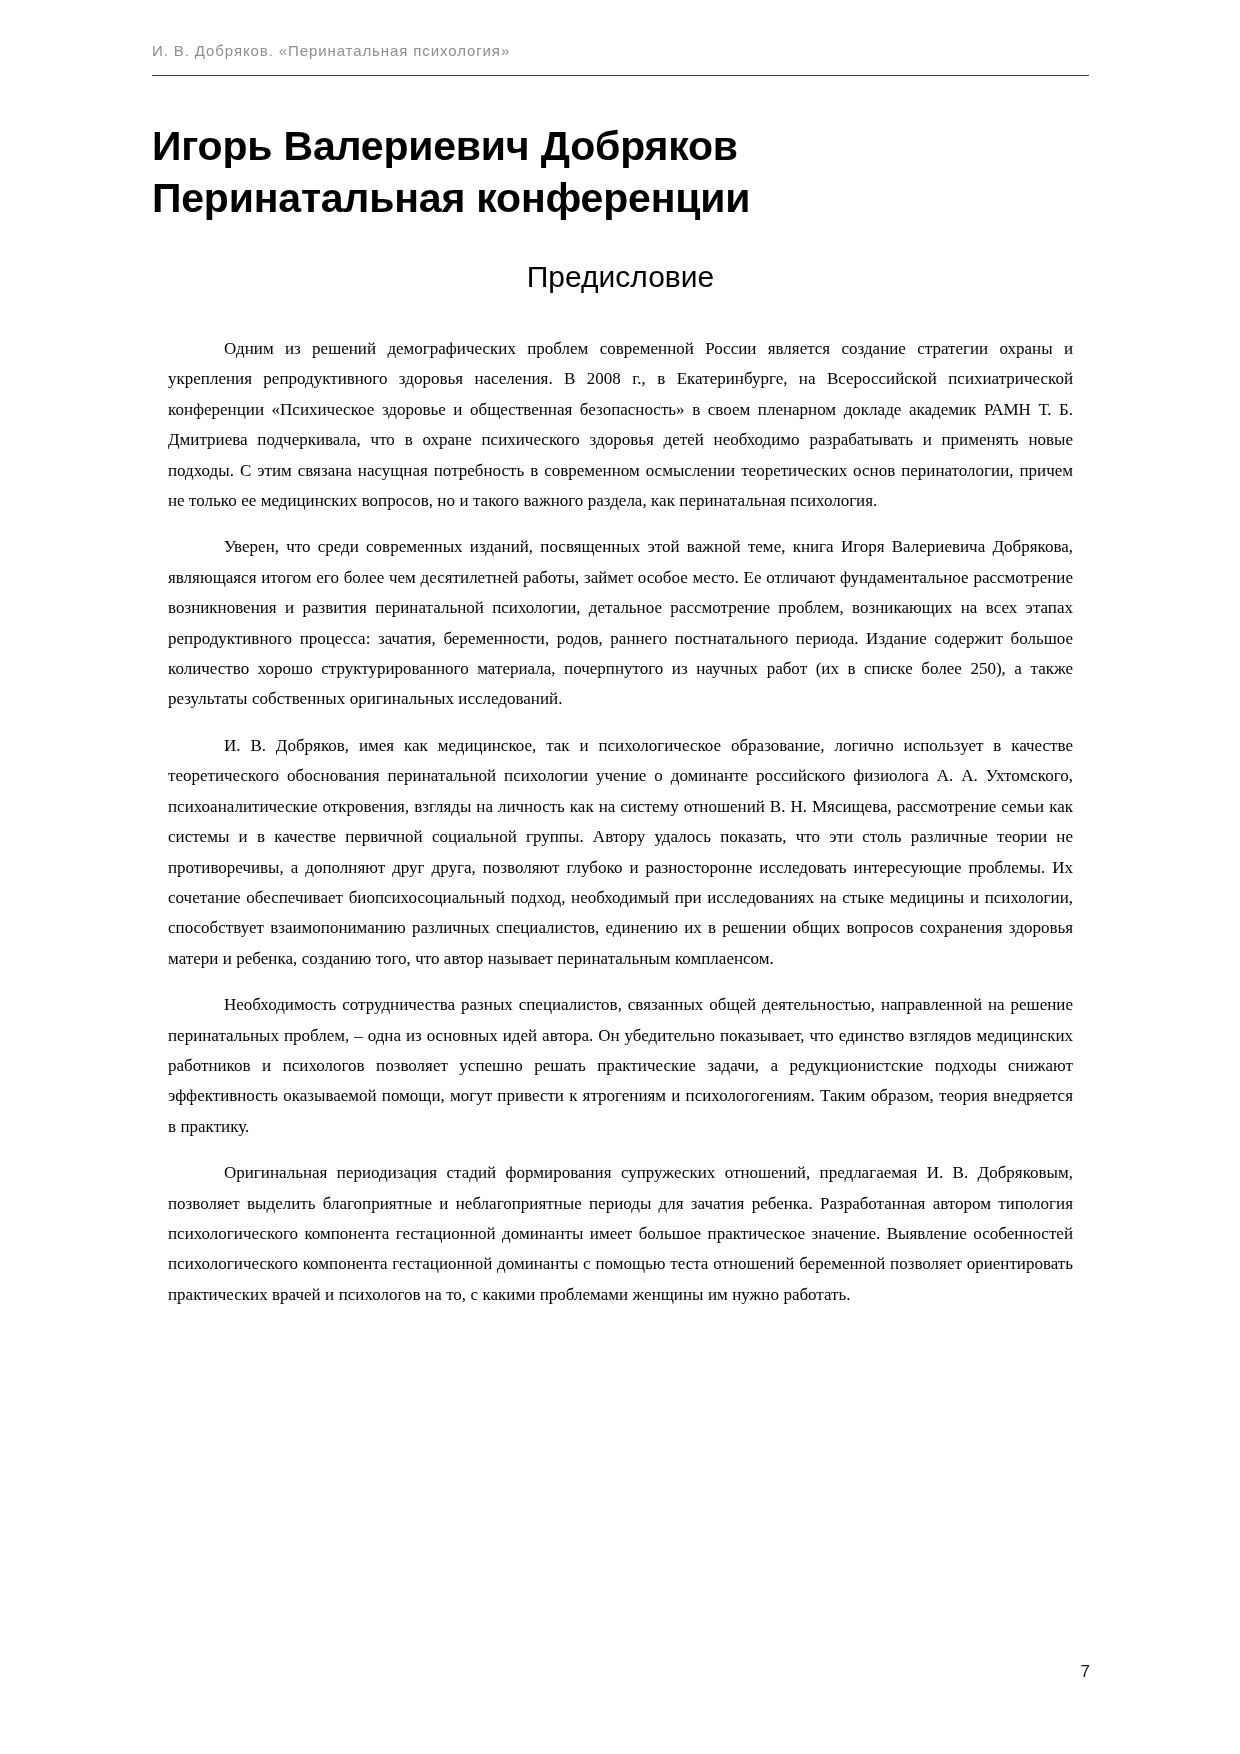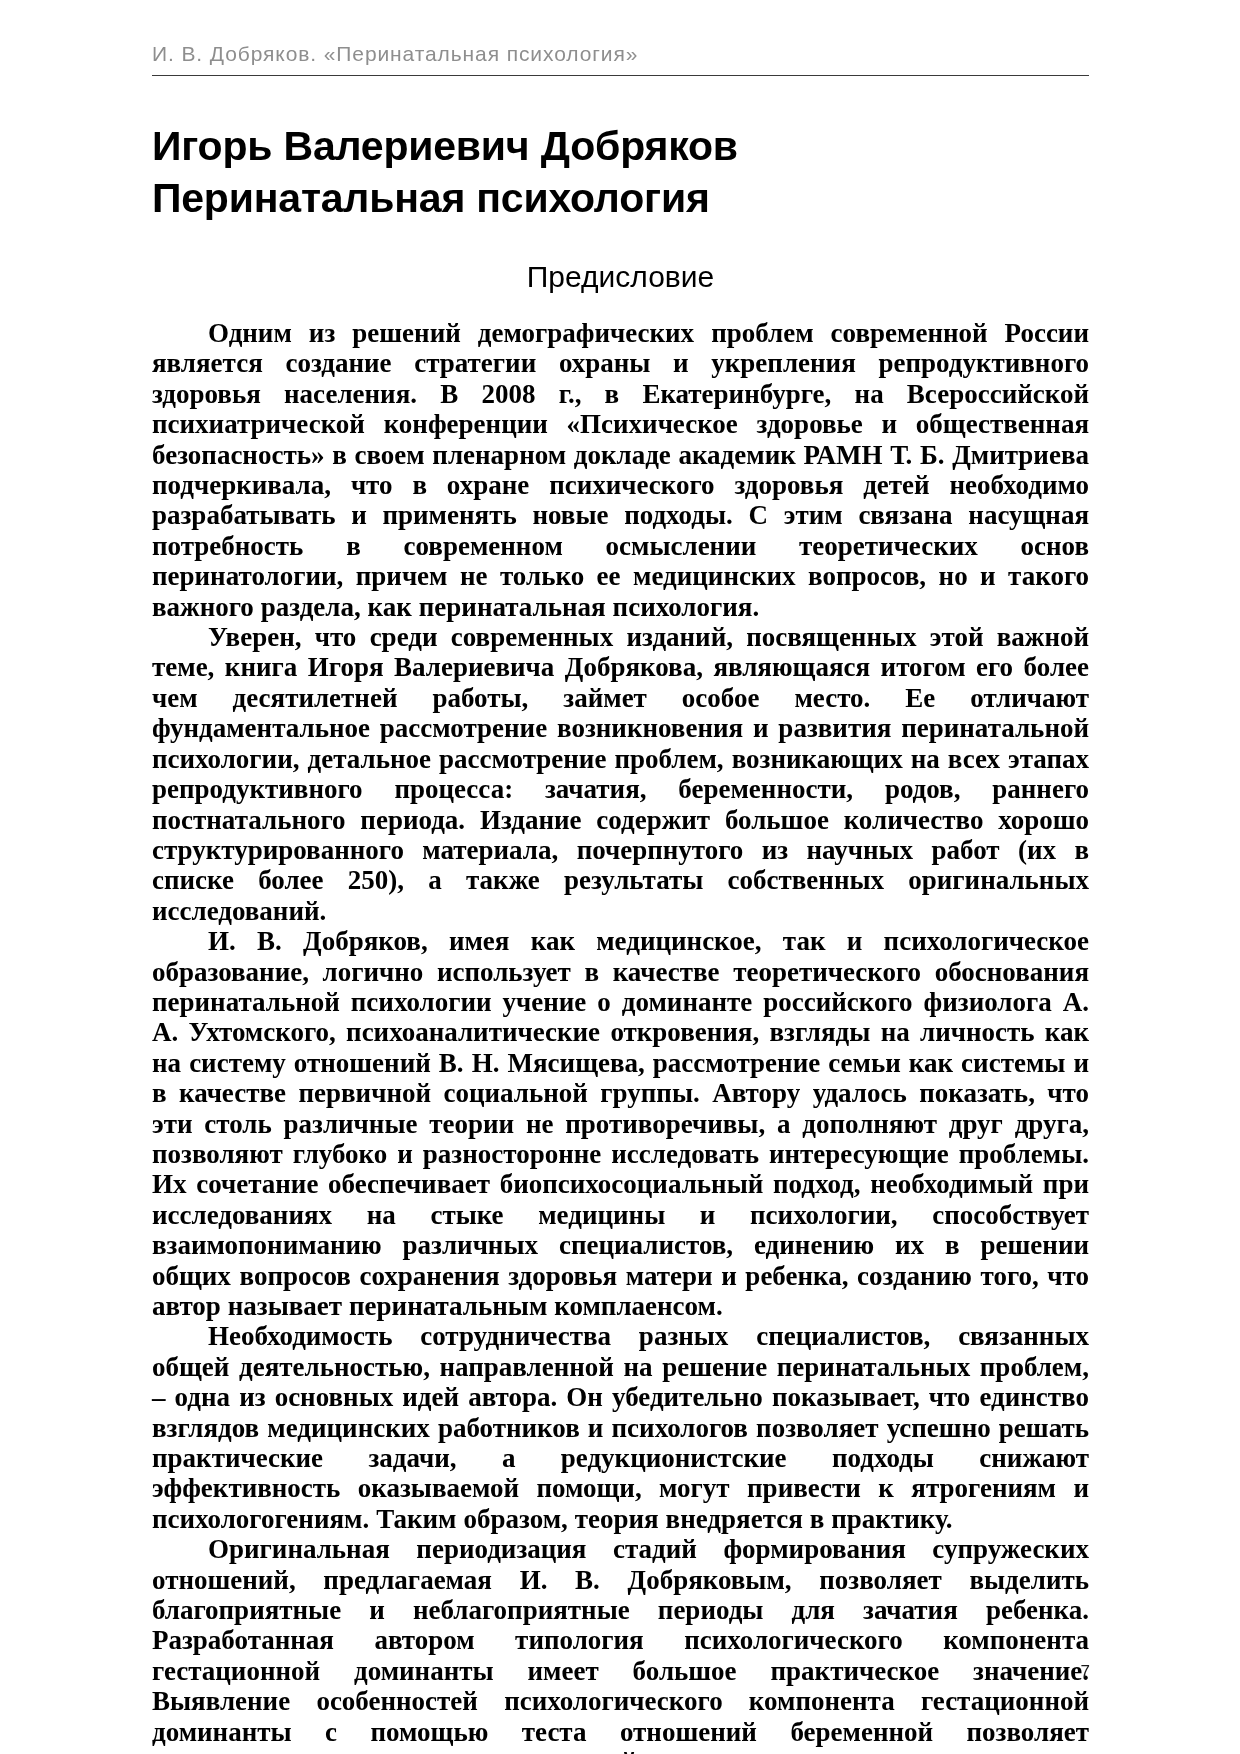--- a/index.html
+++ b/index.html
@@ -24,21 +24,21 @@
     box-sizing: border-box;
   }
 
   
   .runhead {
     position: absolute;
     left: 152px;
     top: 42px;
     width: 936px;
     font-family: "Liberation Sans", "DejaVu Sans", sans-serif;
-    font-size: 21px;
+    font-size: 15px;
     letter-spacing: 0.9px;
     color: #8e8e8e;
     white-space: nowrap;
   }
   .rule {
     position: absolute;
     left: 152px;
     top: 75px;
     width: 937px;
     height: 1px;
@@ -74,29 +74,28 @@
   }
 
   
   .body-col {
     position: absolute;
     left: 152px;
     top: 318px;
     width: 937px;
   }
   .para {
-    margin: 0;
+    margin: 16px;
     text-indent: 56px;
     text-align: justify;
     text-justify: inter-word;
-    font-size: 27px;
+    font-size: 17px;
     line-height: 30.4px;
     hyphens: manual;
     word-spacing: 0.2px;
-    font-weight: bold;
   }
   .para.last {
     text-align: justify;
   }
 
   
   .folio {
     position: absolute;
     left: 1020px;
     top: 1662px;
@@ -111,21 +110,21 @@
 <body>
 
 <div class="page">
 
   <div class="runhead">И. В. Добряков. «Перинатальная психология»</div>
 
   <div class="rule"></div>
 
   <div class="titleblock">
     <div class="title-line">Игорь Валериевич Добряков</div>
-    <div class="title-line">Перинатальная психология</div>
+    <div class="title-line">Перинатальная конференции</div>
   </div>
 
   <div class="section-heading">Предисловие</div>
 
   <div class="body-col">
     <p class="para">Одним из решений демографических проблем современной России является создание стратегии охраны и укрепления репродуктивного здоровья населения. В 2008 г., в Екатеринбурге, на Всероссийской психиатрической конференции «Психическое здоровье и общественная безопасность» в своем пленарном докладе академик РАМН Т. Б. Дмитриева подчеркивала, что в охране психического здоровья детей необходимо разрабатывать и применять новые подходы. С этим связана насущная потребность в современном осмыслении теоретических основ перинатологии, причем не только ее медицинских вопросов, но и такого важного раздела, как перинатальная психология.</p>
     <p class="para">Уверен, что среди современных изданий, посвященных этой важной теме, книга Игоря Валериевича Добрякова, являющаяся итогом его более чем десятилетней работы, займет особое место. Ее отличают фундаментальное рассмотрение возникновения и развития перинатальной психологии, детальное рассмотрение проблем, возникающих на всех этапах репродуктивного процесса: зачатия, беременности, родов, раннего постнатального периода. Издание содержит большое количество хорошо структурированного материала, почерпнутого из научных работ (их в списке более 250), а также результаты собственных оригинальных исследований.</p>
     <p class="para">И. В. Добряков, имея как медицинское, так и психологическое образование, логично использует в качестве теоретического обоснования перинатальной психологии учение о доминанте российского физиолога А. А. Ухтомского, психоаналитические откровения, взгляды на личность как на систему отношений В. Н. Мясищева, рассмотрение семьи как системы и в качестве первичной социальной группы. Автору удалось показать, что эти столь различные теории не противоречивы, а дополняют друг друга, позволяют глубоко и разносторонне исследовать интересующие проблемы. Их сочетание обеспечивает биопсихосоциальный подход, необходимый при исследованиях на стыке медицины и психологии, способствует взаимопониманию различных специалистов, единению их в решении общих вопросов сохранения здоровья матери и ребенка, созданию того, что автор называет перинатальным комплаенсом.</p>
     <p class="para">Необходимость сотрудничества разных специалистов, связанных общей деятельностью, направленной на решение перинатальных проблем, – одна из основных идей автора. Он убедительно показывает, что единство взглядов медицинских работников и психологов позволяет успешно решать практические задачи, а редукционистские подходы снижают эффективность оказываемой помощи, могут привести к ятрогениям и психологогениям. Таким образом, теория внедряется в практику.</p>
     <p class="para">Оригинальная периодизация стадий формирования супружеских отношений, предлагаемая И. В. Добряковым, позволяет выделить благоприятные и неблагоприятные периоды для зачатия ребенка. Разработанная автором типология психологического компонента гестационной доминанты имеет большое практическое значение. Выявление особенностей психологического компонента гестационной доминанты с помощью теста отношений беременной позволяет ориентировать практических врачей и психологов на то, с какими проблемами женщины им нужно работать.</p>

